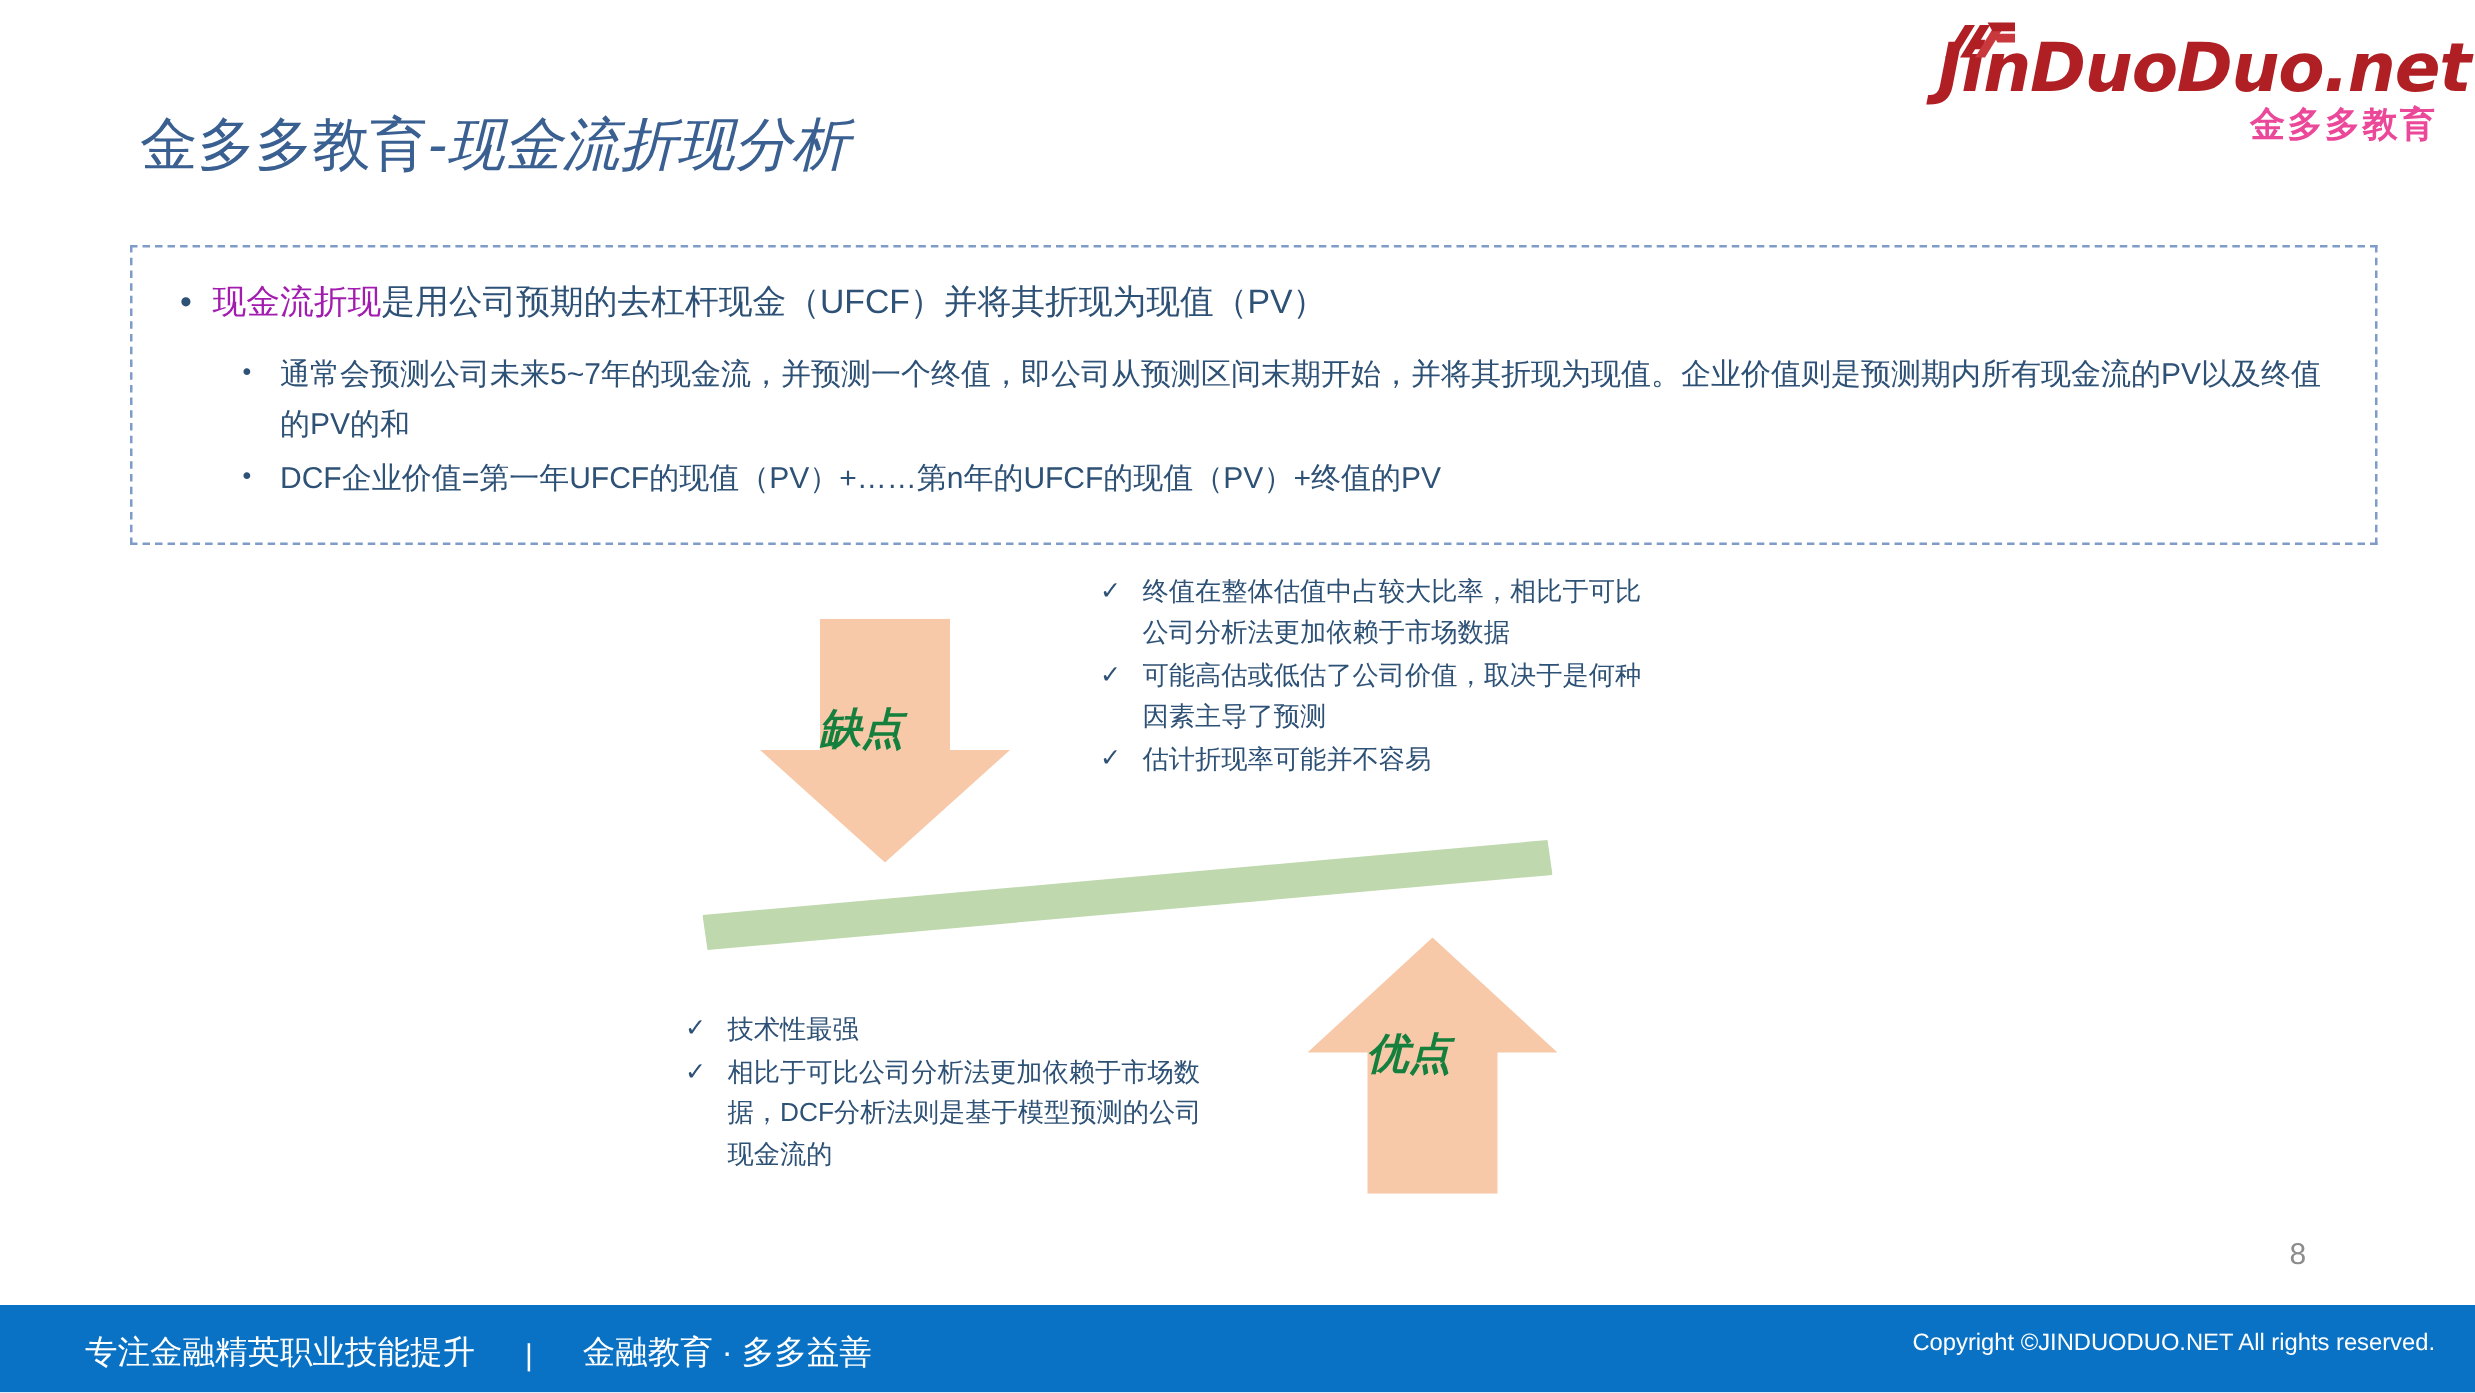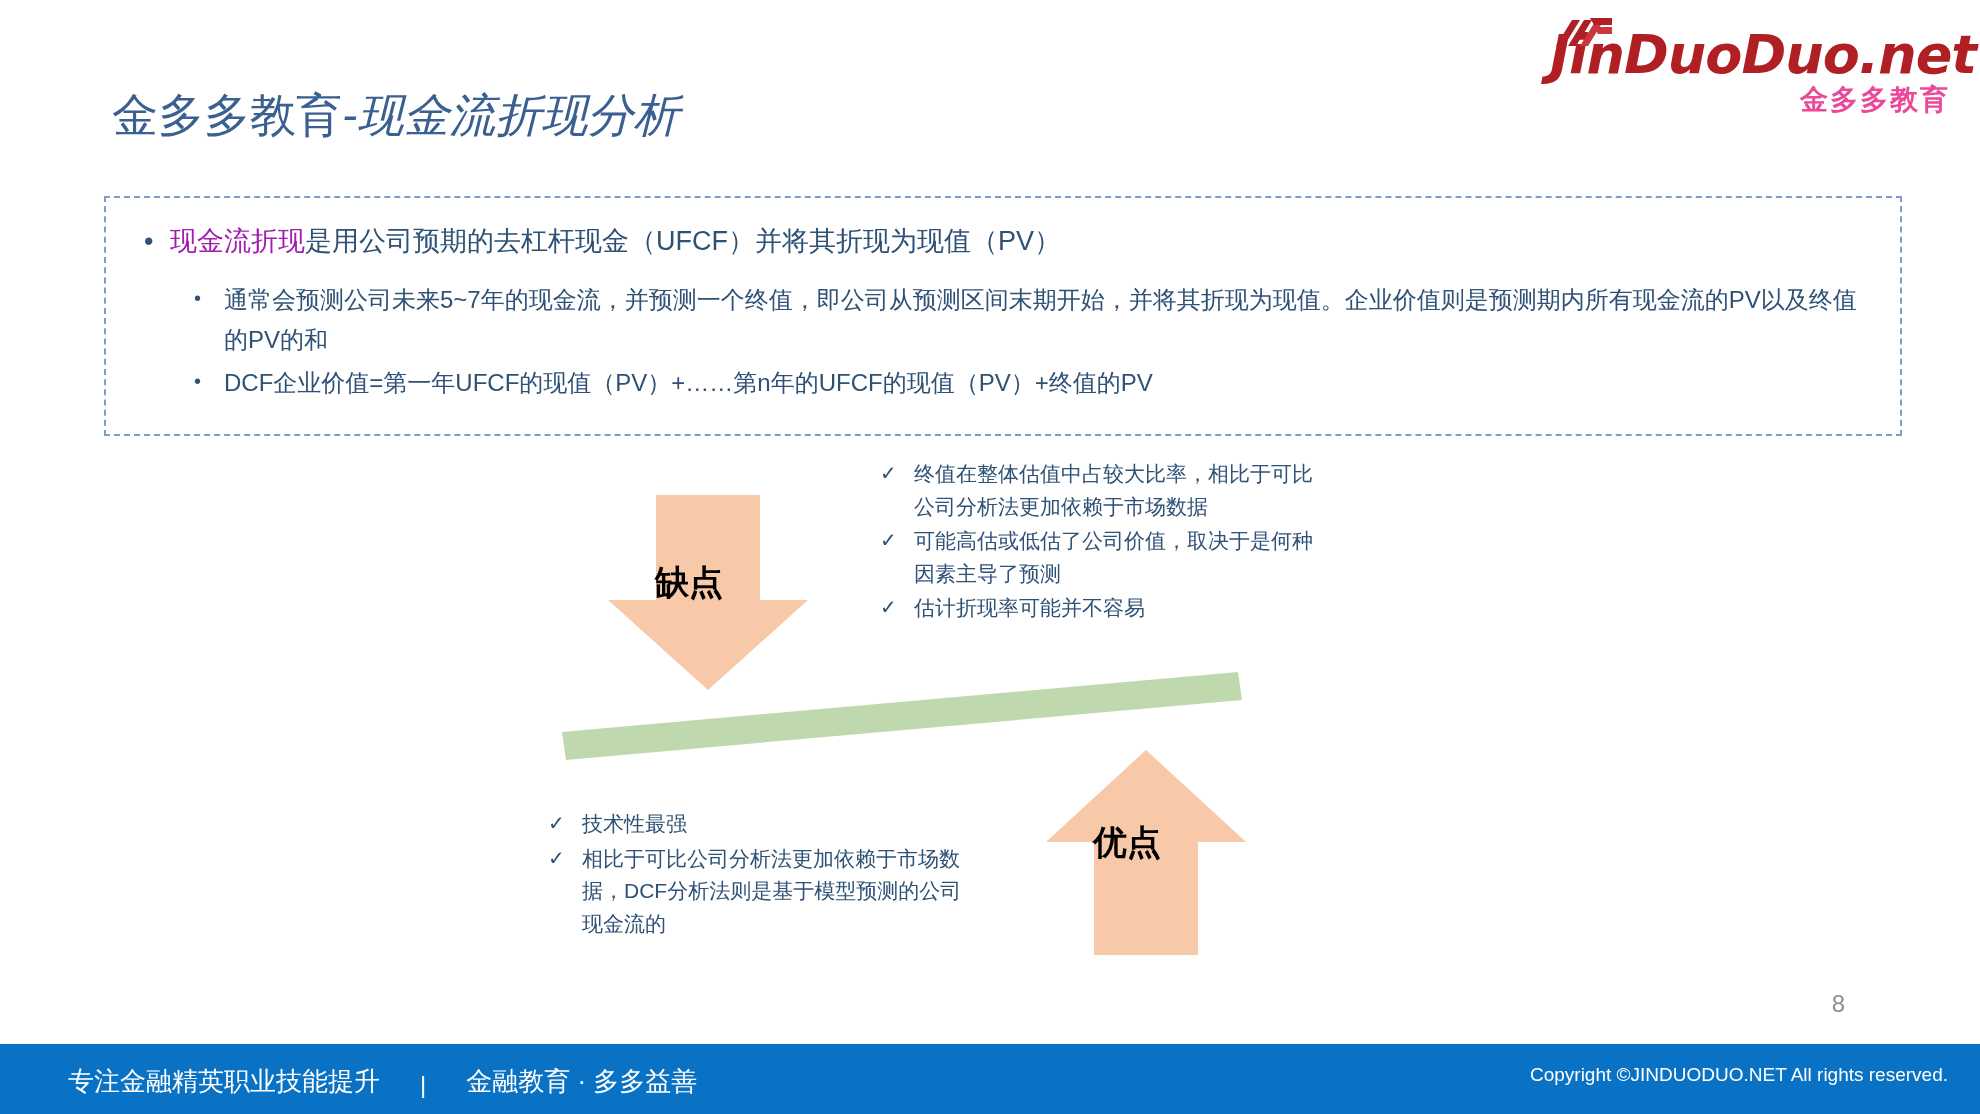--- a/index.html
+++ b/index.html
@@ -127,22 +127,23 @@
     position: absolute;
     left: 1046px;
     top: 750px;
     width: 200px;
     height: 205px;
   }
   .arrow-label {
     position: absolute;
     font-size: 34px;
     font-weight: bold;
-    color: #000000;
-    white-space: nowrap;
+    color: #15803d;
+    white-space: nowrap;
+    font-style: italic;
   }
   .lbl-down { left: 655px; top: 560px; }
   .lbl-up   { left: 1093px; top: 820px; }
 
   
   .green-bar {
     position: absolute;
     left: 562px;
     top: 672px;
     width: 680px;

